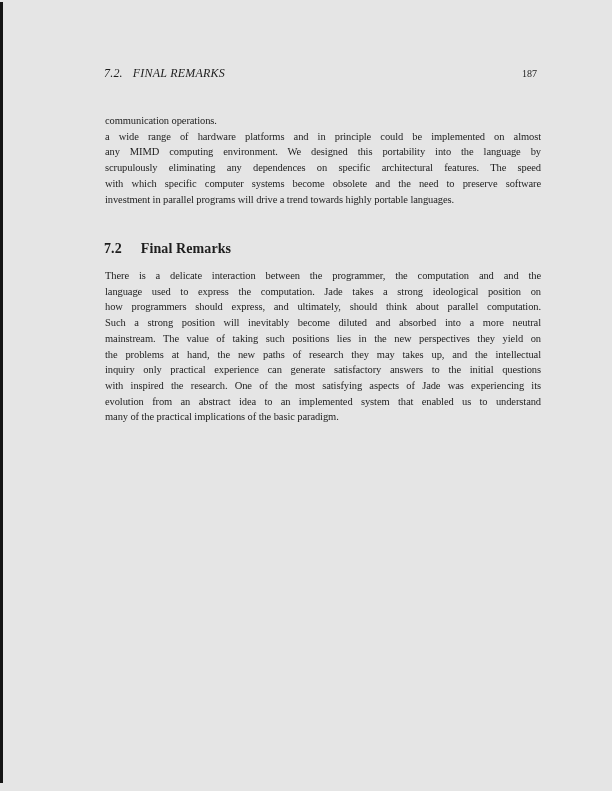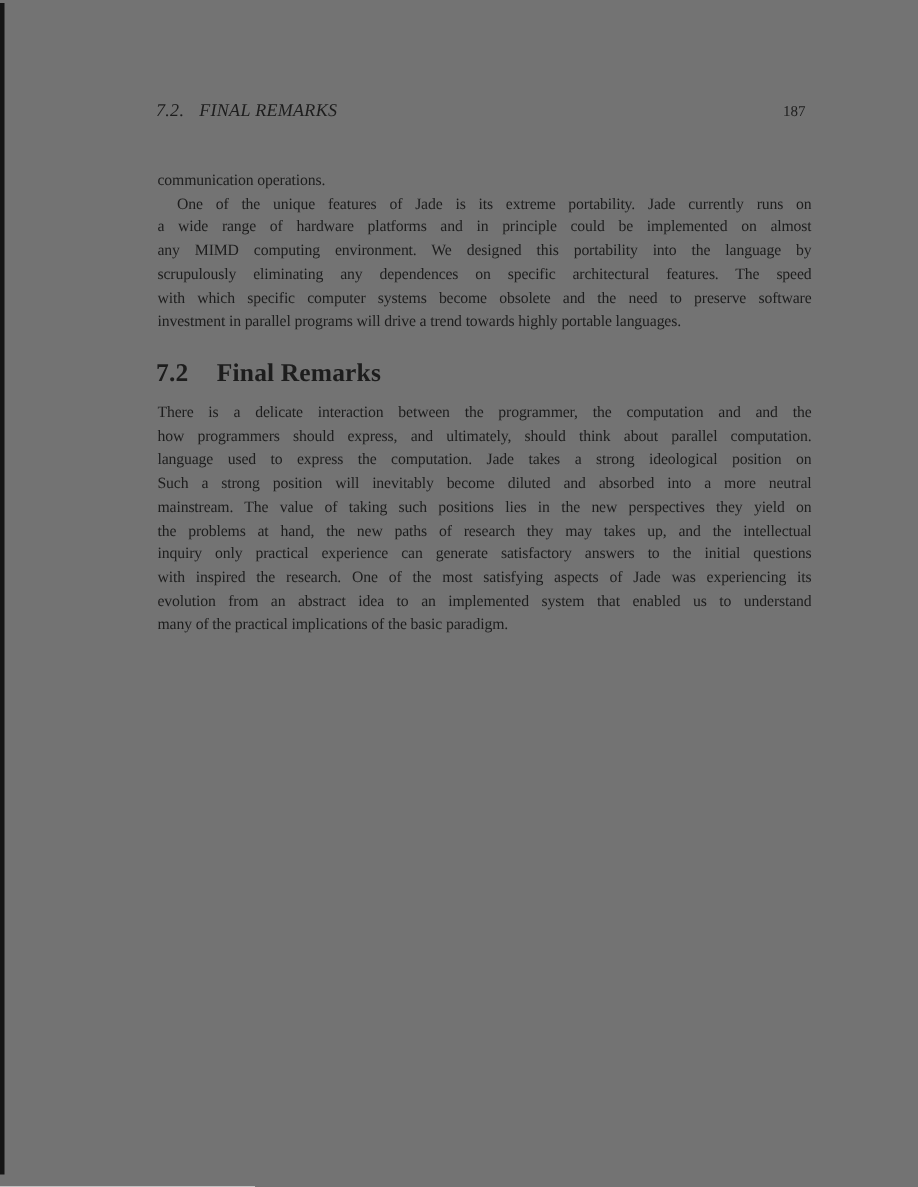--- a/index.html
+++ b/index.html
@@ -4,21 +4,21 @@
 <style>
   html, body {
     margin: 0;
     padding: 0;
     background: #fdfdfd;
   }
   .page {
     position: relative;
     width: 612px;
     height: 791px;
-    background: #737373;
+    background: #e5e5e5;
     font-family: "Liberation Serif", serif;
     color: #1d1d1d;
     overflow: hidden;
   }
   .scan-stripe {
     position: absolute;
     left: 0;
     top: 2px;
     width: 3px;
     height: 781px;
@@ -65,21 +65,21 @@
     padding-left: 13px;
   }
   .line.last {
     text-align: left;
     text-align-last: left;
   }
   .section-heading {
     position: absolute;
     left: 104px;
     top: 240px;
-    font-size: 17px;
+    font-size: 14px;
     font-weight: bold;
     line-height: 17px;
     letter-spacing: 0.1px;
   }
   .section-heading .sh-num {
     margin-right: 19px;
   }
 </style>
 </head>
 <body>
@@ -90,36 +90,35 @@
 
   <div class="running-header">
     <span class="rh-left">
       <span class="rh-num">7.2.</span><span>FINAL REMARKS</span>
     </span>
     <span class="rh-page">187</span>
   </div>
 
   <div class="body-par par-continued">
     <div class="line last">communication operations.</div>
-    <div class="line indent">One of the unique features of Jade is its extreme portability. Jade currently runs on</div>
     <div class="line">a wide range of hardware platforms and in principle could be implemented on almost</div>
     <div class="line">any MIMD computing environment. We designed this portability into the language by</div>
     <div class="line">scrupulously eliminating any dependences on specific architectural features. The speed</div>
     <div class="line">with which specific computer systems become obsolete and the need to preserve software</div>
     <div class="line last">investment in parallel programs will drive a trend towards highly portable languages.</div>
   </div>
 
   <div class="section-heading">
     <span class="sh-num">7.2</span><span>Final Remarks</span>
   </div>
 
   <div class="body-par par-final">
     <div class="line">There is a delicate interaction between the programmer, the computation and and the</div>
+    <div class="line">language used to express the computation. Jade takes a strong ideological position on</div>
     <div class="line">how programmers should express, and ultimately, should think about parallel computation.</div>
-    <div class="line">language used to express the computation. Jade takes a strong ideological position on</div>
     <div class="line">Such a strong position will inevitably become diluted and absorbed into a more neutral</div>
     <div class="line">mainstream. The value of taking such positions lies in the new perspectives they yield on</div>
     <div class="line">the problems at hand, the new paths of research they may takes up, and the intellectual</div>
     <div class="line">inquiry only practical experience can generate satisfactory answers to the initial questions</div>
     <div class="line">with inspired the research. One of the most satisfying aspects of Jade was experiencing its</div>
     <div class="line">evolution from an abstract idea to an implemented system that enabled us to understand</div>
     <div class="line last">many of the practical implications of the basic paradigm.</div>
   </div>
 
 </div>

